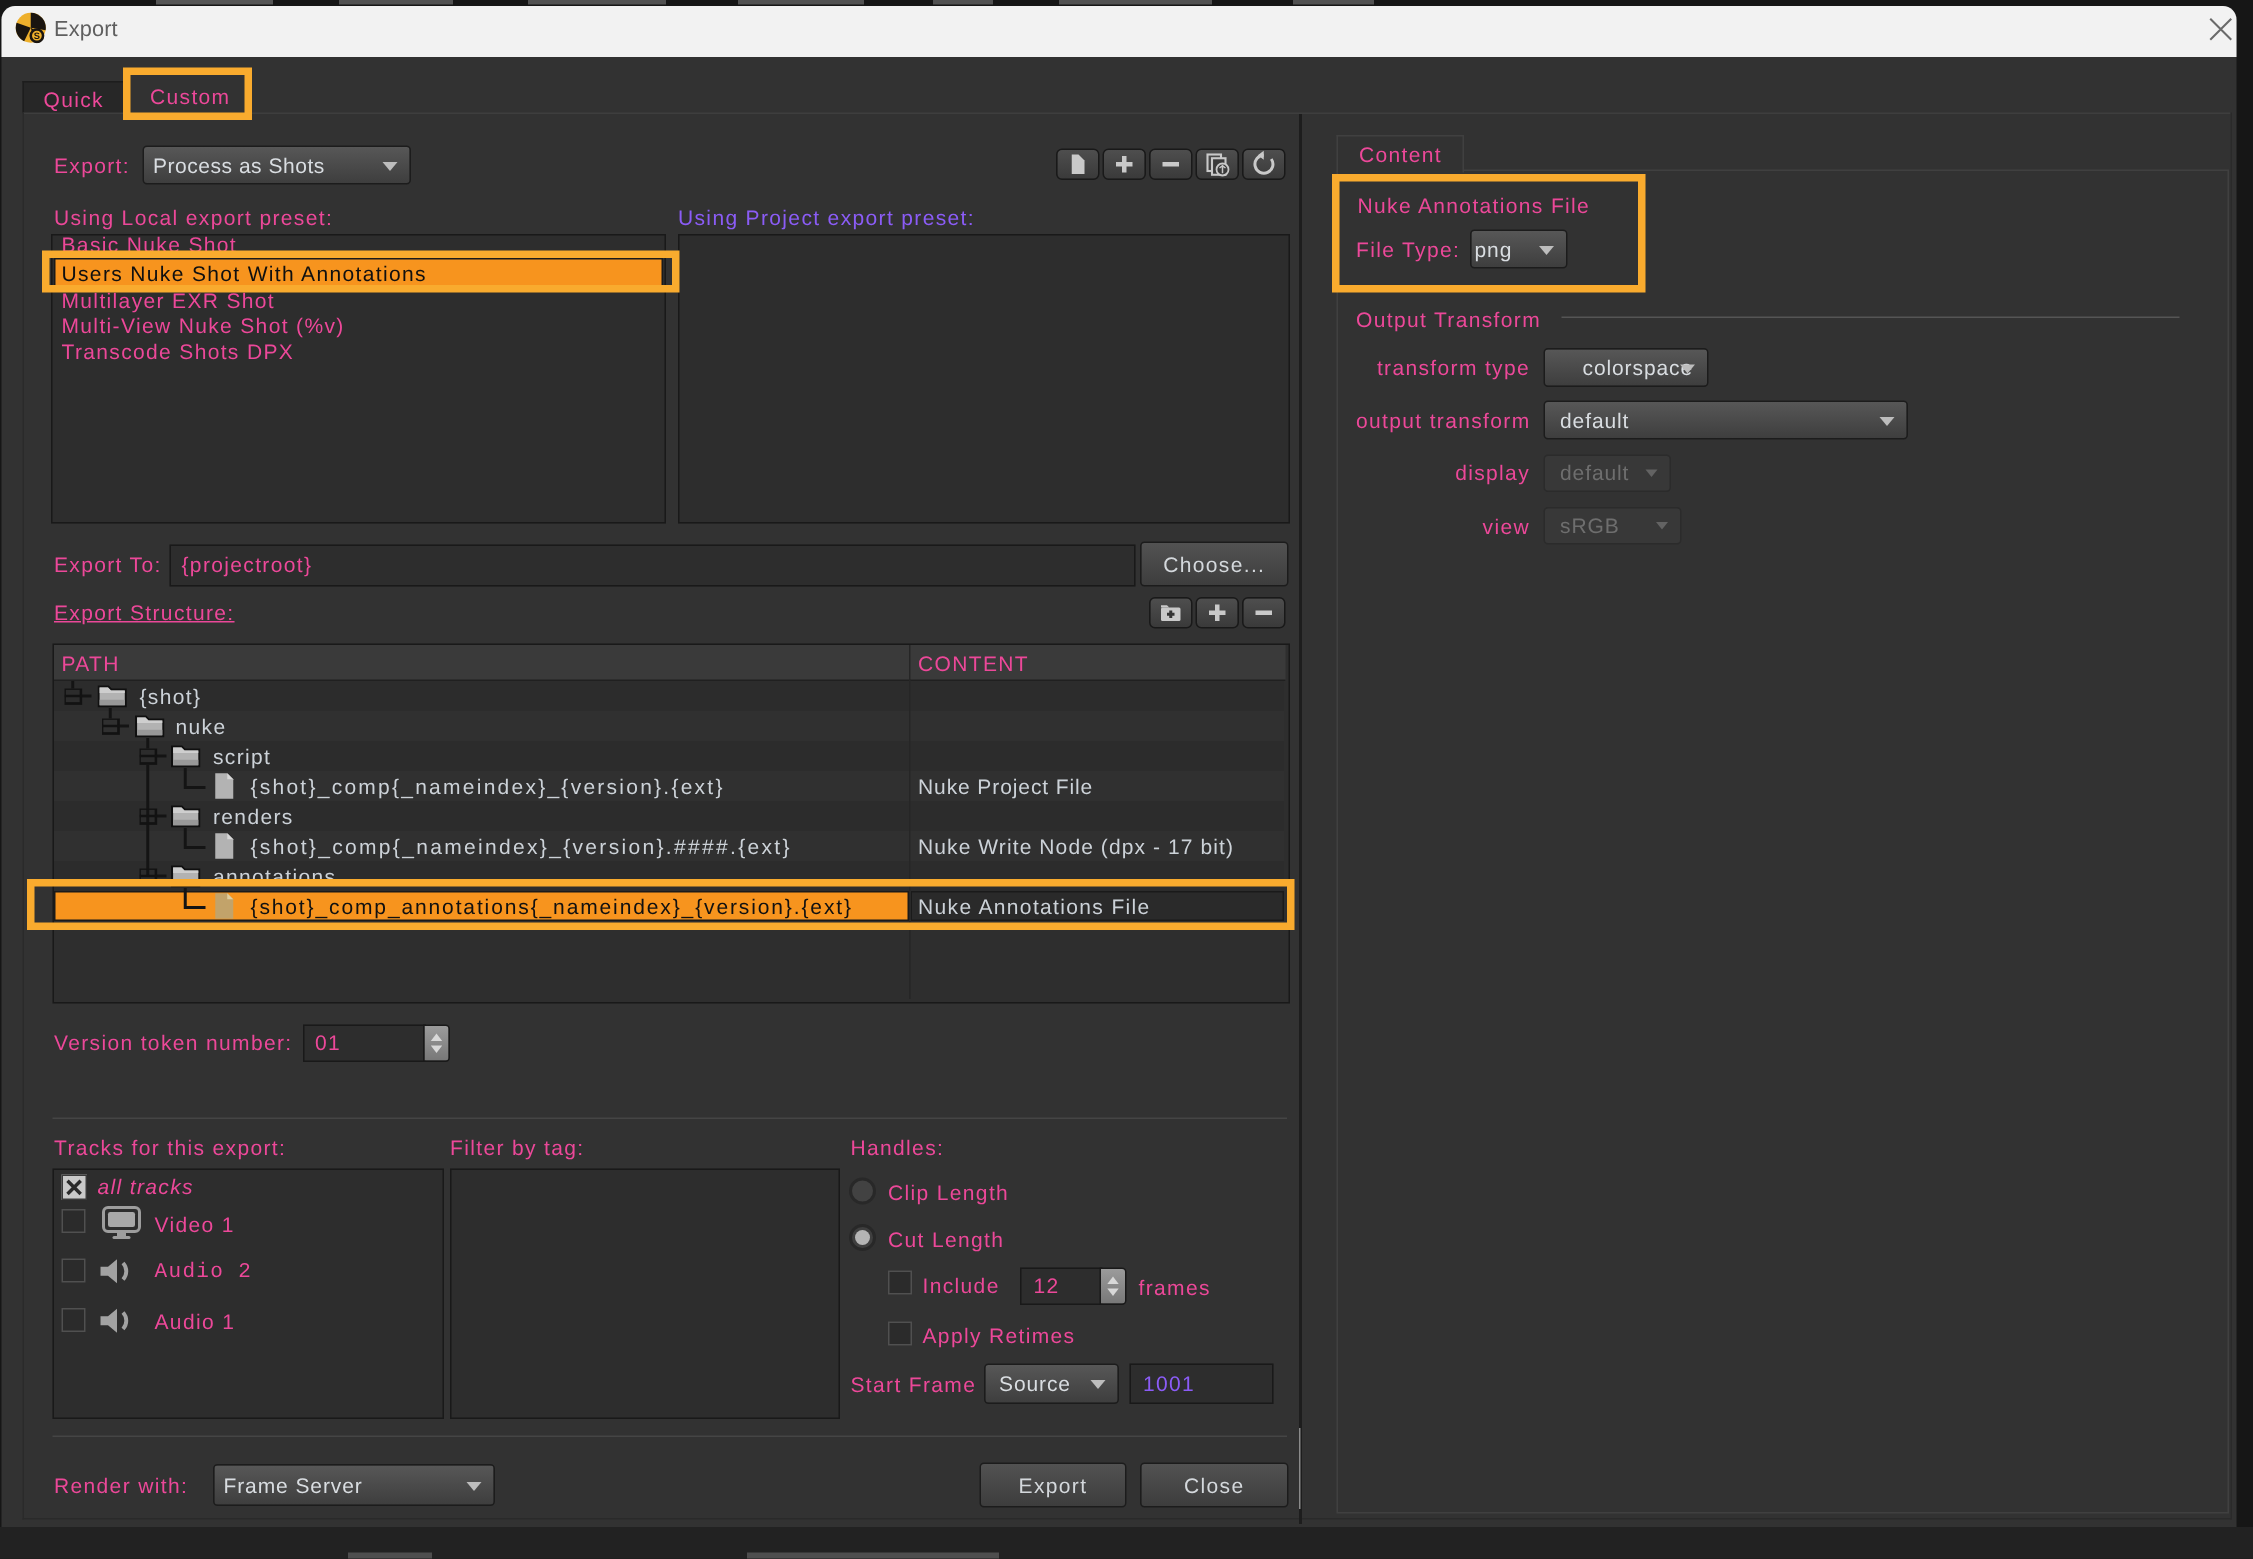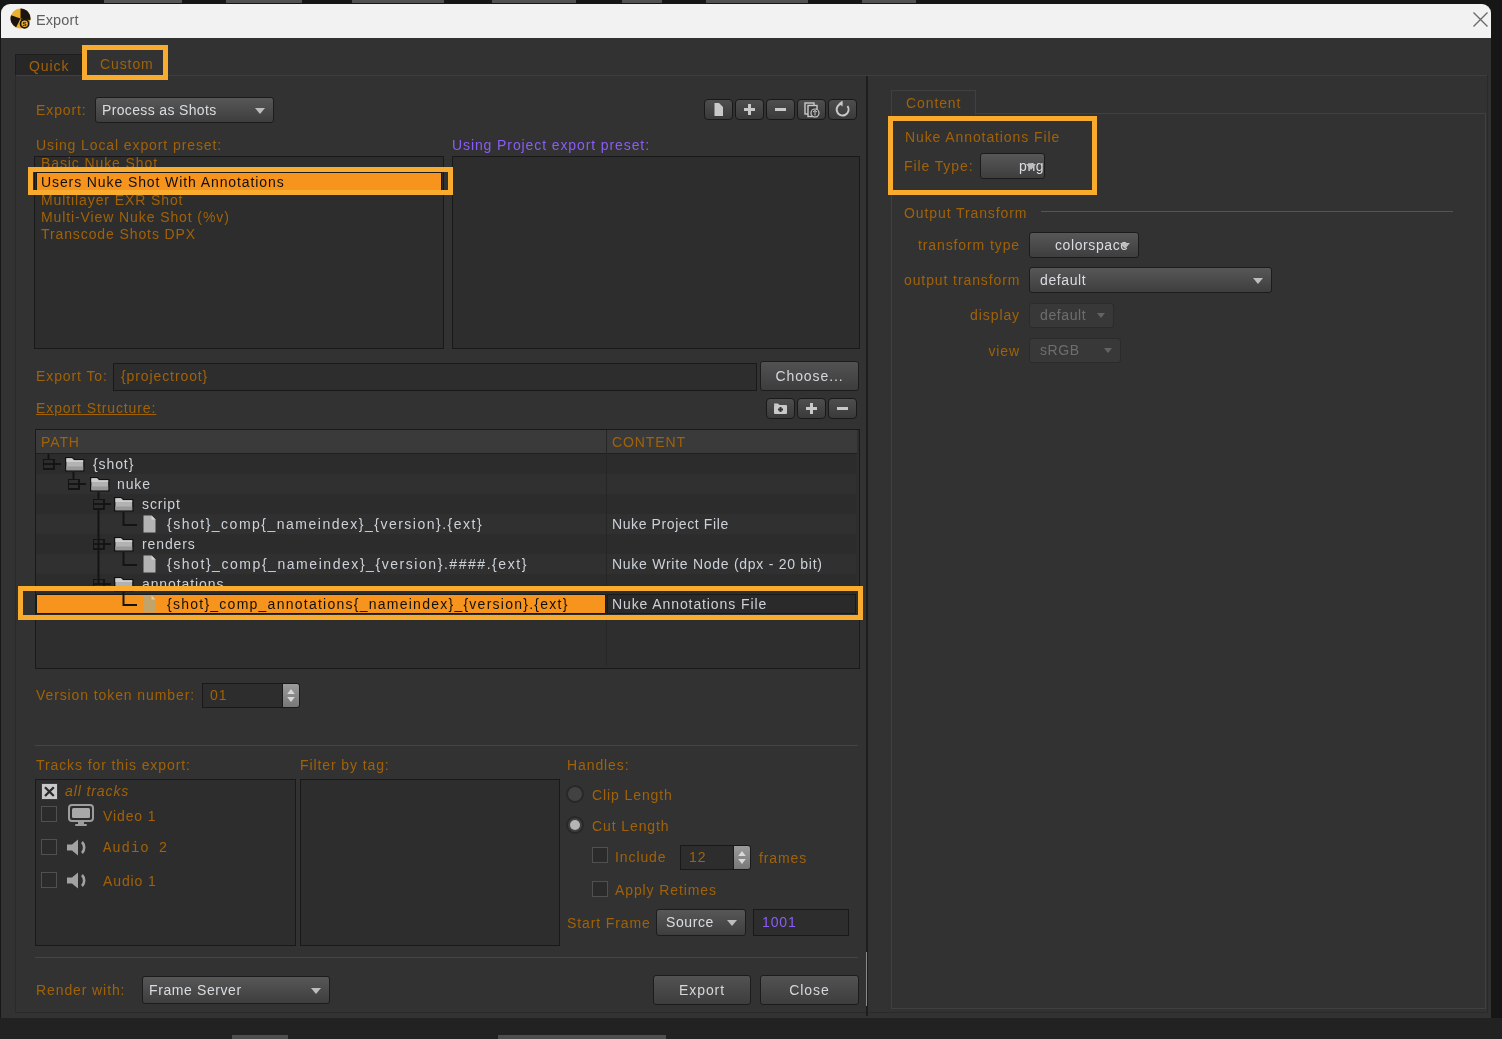--- a/index.html
+++ b/index.html
@@ -1,20 +1,20 @@
 <!DOCTYPE html>
 <html><head>
 <meta charset="utf-8">
 <style>
   html,body{margin:0;padding:0;}
   body{width:1502px;height:1039px;overflow:hidden;background:#161616;
        font-family:"Liberation Sans",sans-serif;}
   .abs{position:absolute;}
   #stage{position:absolute;left:0;top:0;width:1502px;height:1039px;background:#161616;}
-  .lbl{position:absolute;color:#a16207;font-size:14px;letter-spacing:0.9px;white-space:nowrap;line-height:20px;}
+  .lbl{position:absolute;color:#ec4899;font-size:14px;letter-spacing:0.9px;white-space:nowrap;line-height:20px;}
   .dim{color:#8b5cf6;}
   .box{position:absolute;background:#2d2d2d;border:1px solid #191919;}
   .btn{position:absolute;background:linear-gradient(#525252,#3d3d3d);border:1px solid #1c1c1c;
        border-radius:3px;color:#d4d8dc;text-align:center;
        font-size:14px;letter-spacing:0.9px;}
   .dd{position:absolute;background:linear-gradient(#575757,#3e3e3e);border:1px solid #1c1c1c;
       border-radius:3px;color:#d9dde1;font-size:14px;letter-spacing:0.6px;white-space:nowrap;}
   .dd .ar{position:absolute;right:8px;top:50%;margin-top:-2.5px;width:0;height:0;
       border-left:5.5px solid transparent;border-right:5.5px solid transparent;
       border-top:6px solid #bdbdbd;}
@@ -234,21 +234,21 @@
 
     <div class="abs" style="left:57px;top:0;height:20px;line-height:20px;">{shot}</div>
     <div class="abs" style="left:81px;top:20px;height:20px;line-height:20px;">nuke</div>
     <div class="abs" style="left:106px;top:40px;height:20px;line-height:20px;">script</div>
     <div class="abs" style="left:131px;top:60px;height:20px;line-height:20px;letter-spacing:1.5px;">{shot}_comp{_nameindex}_{version}.{ext}</div>
     <div class="abs" style="left:106px;top:80px;height:20px;line-height:20px;">renders</div>
     <div class="abs" style="left:131px;top:100px;height:20px;line-height:20px;letter-spacing:1.55px;">{shot}_comp{_nameindex}_{version}.####.{ext}</div>
     <div class="abs" style="left:106px;top:120px;height:20px;line-height:20px;">annotations</div>
     <div class="abs" style="left:131px;top:140px;height:20px;line-height:20px;color:#111;letter-spacing:1.25px;">{shot}_comp_annotations{_nameindex}_{version}.{ext}</div>
     <div class="abs" style="left:576px;top:60px;height:20px;line-height:20px;letter-spacing:0.6px;">Nuke Project File</div>
-    <div class="abs" style="left:576px;top:100px;height:20px;line-height:20px;letter-spacing:0.73px;">Nuke Write Node (dpx - 20 bit)</div>
+    <div class="abs" style="left:576px;top:100px;height:20px;line-height:20px;letter-spacing:0.73px;">Nuke Write Node (dpx - 17 bit)</div>
     <div class="abs" style="left:576px;top:140px;height:20px;line-height:20px;">Nuke Annotations File</div>
   </div>
 
   <div class="lbl" style="left:36px;top:685px;">Version token number:</div>
   <div class="box" style="left:202px;top:683px;width:80px;height:23px;"></div>
   <div class="lbl" style="left:210px;top:685px;">01</div>
   <div class="abs" style="left:282px;top:683px;width:16px;height:23px;background:linear-gradient(#9b9b9b,#787878);border:1px solid #191919;border-radius:0 3px 3px 0;">
     <svg width="16" height="23" viewBox="0 0 16 23">
       <path d="M8 5 L11.8 10 H4.2 Z" fill="#d8d8d8"></path>
       <path d="M8 18 L11.8 13 H4.2 Z" fill="#d8d8d8"></path>
@@ -326,21 +326,21 @@
 
   <div class="abs" style="left:866px;top:76px;width:2px;height:940px;background:#1d1d1d;"></div>
   <div class="abs" style="left:866px;top:952px;width:1px;height:54px;background:#8a8a8a;"></div>
 
   <div class="abs" style="left:891px;top:113px;width:593px;height:894px;border:1px solid #404040;"></div>
   <div class="abs" style="left:891px;top:90px;width:83px;height:24px;background:#323232;border:1px solid #404040;border-bottom:none;"></div>
   <div class="lbl" style="left:906px;top:93px;">Content</div>
   <div class="lbl" style="left:905px;top:127px;">Nuke Annotations File</div>
   <div class="lbl" style="left:904px;top:156px;text-align:center;">File Type:</div>
   <div class="dd" style="left:980px;top:153px;width:63px;height:24px;line-height:24px;">
-    <span style="padding-left:2px;margin-left:36px;">png</span><span class="ar"></span>
+    <span style="padding-left:2px;">png</span><span class="ar"></span>
   </div>
   <div class="lbl" style="left:904px;top:203px;">Output Transform</div>
   <div class="abs" style="left:1041px;top:211px;width:412px;height:1px;background:#555;"></div>
   <div class="lbl" style="left:904px;top:235px;width:116px;text-align:right;">transform type</div>
   <div class="dd" style="left:1029px;top:232px;width:108px;height:24px;line-height:24px;">
     <span style="padding-left:25px;">colorspace</span><span class="ar"></span>
   </div>
   <div class="lbl" style="left:904px;top:270px;width:116px;text-align:right;">output transform</div>
   <div class="dd" style="left:1029px;top:267px;width:241px;height:24px;line-height:24px;">
     <span style="padding-left:10px;">default</span><span class="ar"></span>

